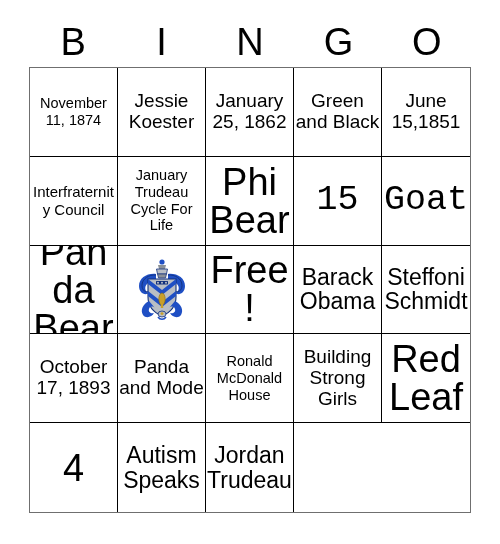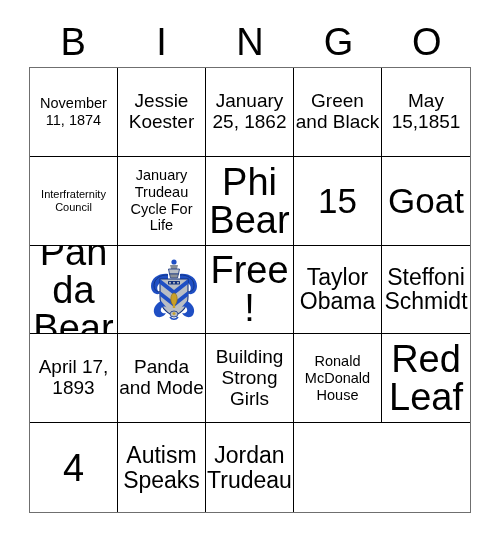--- a/index.html
+++ b/index.html
@@ -61,44 +61,44 @@
     grid-template-columns: repeat(5, 1fr);
     grid-template-rows: repeat(5, 1fr);
     background: #ffffff;
   }
   .cell {
     box-sizing: border-box;
     border-right: 1px solid #000000;
     border-bottom: 1px solid #000000;
     display: flex;
     align-items: center;
-    justify-content: flex-end;
+    justify-content: center;
     text-align: center;
     padding: 1px 1px;
     overflow: hidden;
     background: #ffffff;
   }
   .cell:nth-child(5n) { border-right: none; }
   .cell:nth-child(n+21) { border-bottom: none; }
 
   .cell-text {
     display: block;
     width: 100%;
     line-height: 1.04;
     word-wrap: break-word;
     color: #000000;
   }
 
   
-  .fs-xs  { font-size: 11px; line-height: 1.18; }
+  .fs-xs  { font-size: 15px; line-height: 1.18; }
   .fs-s   { font-size: 14.5px; line-height: 1.15; }
   .fs-m   { font-size: 19px;   line-height: 1.1; }
   .fs-l   { font-size: 23px;   line-height: 1.05; }
   .fs-xl  { font-size: 38px;   line-height: 1.0; }
-  .fs-xxl { font-size: 35px;   line-height: 1.0; }
+  .fs-xxl { font-size: 35px;   line-height: 1.0; font-family: Liberation Mono, monospace; }
 
   
   .crest-wrap {
     width: 60px;
     height: 66px;
     display: flex;
     align-items: center;
     justify-content: center;
   }
   .crest-svg { display: block; }
@@ -124,21 +124,21 @@
     <div class="cell">
       <span class="cell-text fs-m">Jessie Koester</span>
     </div>
     <div class="cell">
       <span class="cell-text fs-m">January 25, 1862</span>
     </div>
     <div class="cell">
       <span class="cell-text fs-m">Green and Black</span>
     </div>
     <div class="cell">
-      <span class="cell-text fs-m">May 15,1851</span>
+      <span class="cell-text fs-m">June 15,1851</span>
     </div>
 
     <div class="cell">
       <span class="cell-text fs-xs">Interfraternity Council</span>
     </div>
     <div class="cell">
       <span class="cell-text fs-s">January Trudeau Cycle For Life</span>
     </div>
     <div class="cell">
       <span class="cell-text fs-xl">Phi Bear</span>
@@ -188,37 +188,37 @@
           <ellipse cx="29" cy="57" rx="4" ry="3" fill="#b9bec4" stroke="#12317d" stroke-width="0.8"></ellipse>
           <ellipse cx="29" cy="56.6" rx="1.5" ry="1.3" fill="#c8a02a"></ellipse>
           <path d="M25 60 C27 63 31 63 33 60" fill="none" stroke="#1f4fc4" stroke-width="1.6"></path>
         </svg>
       </span>
     </div>
     <div class="cell">
       <span class="cell-text fs-xl">Free!</span>
     </div>
     <div class="cell">
-      <span class="cell-text fs-l">Taylor Obama</span>
+      <span class="cell-text fs-l">Barack Obama</span>
     </div>
     <div class="cell">
       <span class="cell-text fs-l">Steffoni Schmidt</span>
     </div>
 
     <div class="cell">
-      <span class="cell-text fs-m">April 17, 1893</span>
+      <span class="cell-text fs-m">October 17, 1893</span>
     </div>
     <div class="cell">
       <span class="cell-text fs-m">Panda and Mode</span>
     </div>
     <div class="cell">
+      <span class="cell-text fs-s">Ronald McDonald House</span>
+    </div>
+    <div class="cell">
       <span class="cell-text fs-m">Building Strong Girls</span>
-    </div>
-    <div class="cell">
-      <span class="cell-text fs-s">Ronald McDonald House</span>
     </div>
     <div class="cell">
       <span class="cell-text fs-xl">Red Leaf</span>
     </div>
 
     <div class="cell">
       <span class="cell-text fs-xl">4</span>
     </div>
     <div class="cell">
       <span class="cell-text fs-l">Autism Speaks</span>

